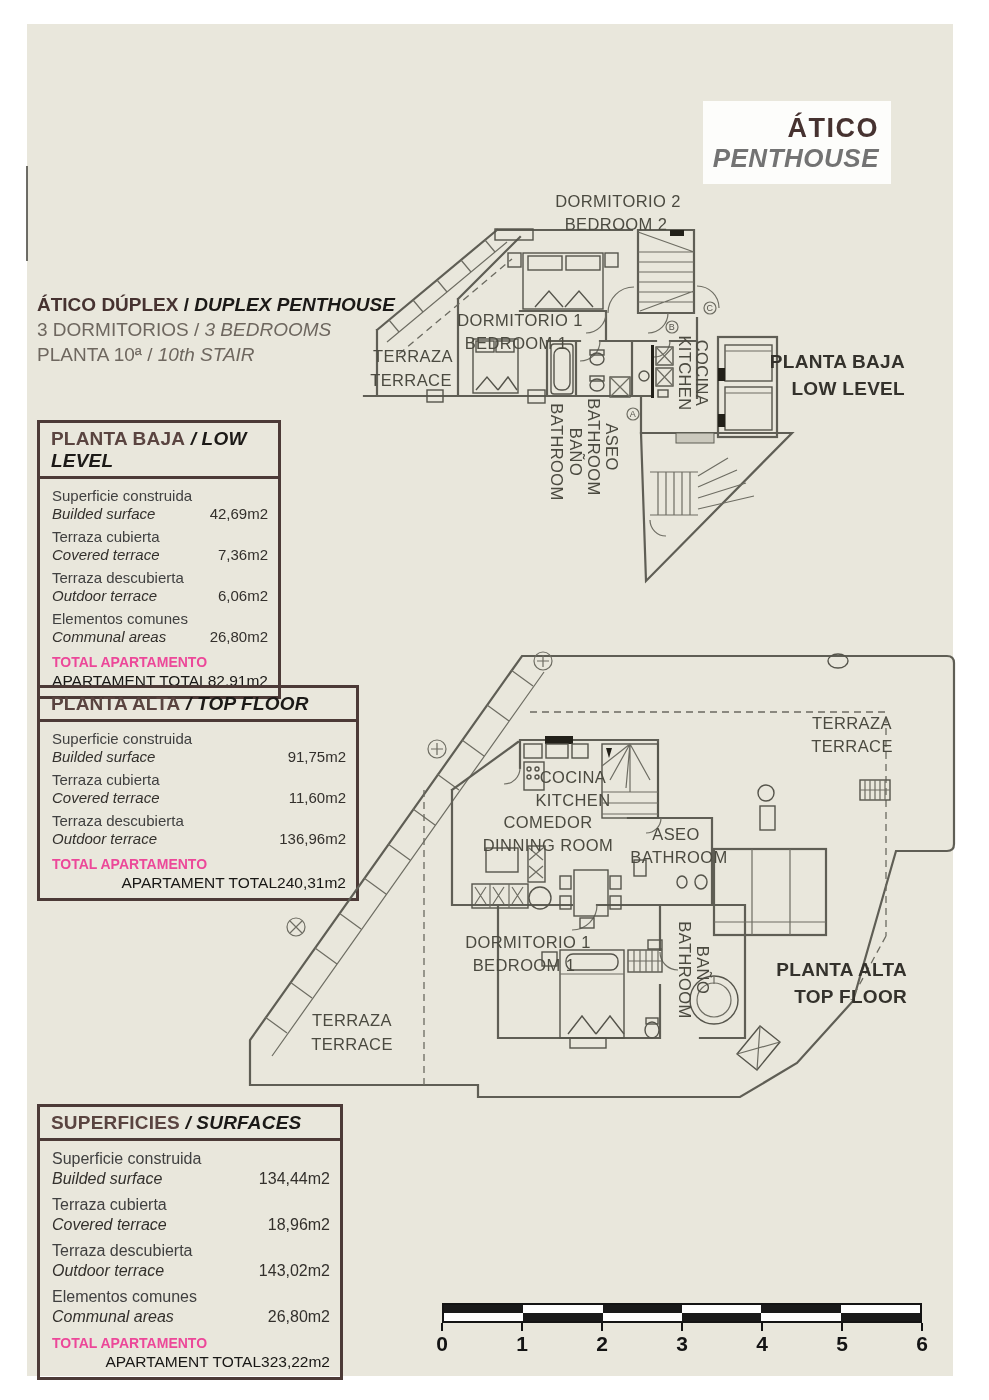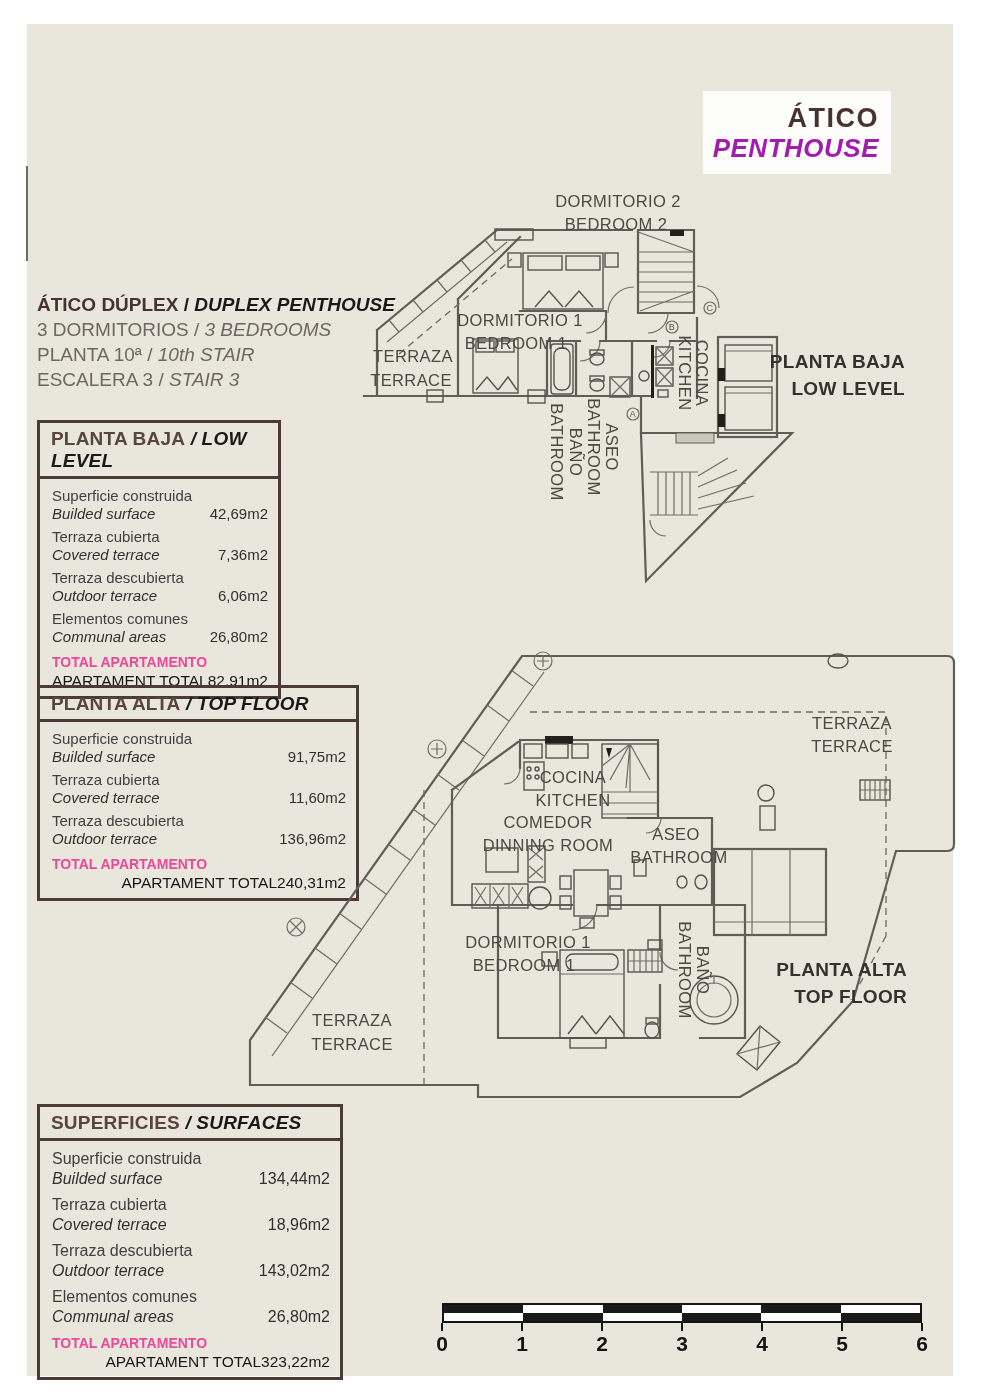--- a/index.html
+++ b/index.html
@@ -2,25 +2,25 @@
 <html><head>
 <meta charset="utf-8">
 <style>
   html,body{margin:0;padding:0;background:#ffffff;}
   #root{position:relative;width:989px;height:1400px;background:#ffffff;overflow:hidden;
         font-family:"Liberation Sans",sans-serif;}
   .page{position:absolute;left:27px;top:24px;width:926px;height:1352px;background:#e9e7dc;}
   .edge-line{position:absolute;left:26px;top:166px;width:2px;height:95px;background:#55544e;opacity:.85;}
 
   
-  .title-box{position:absolute;left:703px;top:91px;width:188px;height:83px;background:#fdfdfb;
+  .title-box{position:absolute;left:703px;top:101px;width:188px;height:83px;background:#fdfdfb;
              display:flex;flex-direction:column;justify-content:center;align-items:flex-end;
              padding-right:12px;box-sizing:border-box;}
   .title-es{font-size:27px;font-weight:bold;color:#463230;letter-spacing:1.5px;line-height:30px;}
-  .title-en{font-size:26px;font-weight:bold;font-style:italic;color:#a21caf;letter-spacing:.5px;line-height:30px;}
+  .title-en{font-size:26px;font-weight:bold;font-style:italic;color:#737373;letter-spacing:.5px;line-height:30px;}
 
   
   .info{position:absolute;left:37px;top:292px;font-size:19px;line-height:25px;}
   .info .l1 .es{font-weight:bold;color:#463230;}
   .info .l1 .sep{font-weight:bold;color:#1b1917;}
   .info .l1 .en{font-weight:bold;font-style:italic;color:#1b1917;}
   .info .lx .es,.info .lx .sep{color:#6e675f;}
   .info .lx .en{font-style:italic;color:#6e675f;}
   .sep{white-space:pre;}
 
@@ -85,21 +85,20 @@
 
   <div class="title-box">
     <div class="title-es">ÁTICO</div>
     <div class="title-en">PENTHOUSE</div>
   </div>
 
   <div class="info">
     <div class="l1"><span class="es">ÁTICO DÚPLEX</span><span class="sep"> / </span><span class="en">DUPLEX PENTHOUSE</span></div>
     <div class="lx"><span class="es">3 DORMITORIOS</span><span class="sep"> / </span><span class="en">3 BEDROOMS</span></div>
     <div class="lx"><span class="es">PLANTA 10ª</span><span class="sep"> / </span><span class="en">10th STAIR</span></div>
-    <div class="lx"><span class="es">ESCALERA 3</span><span class="sep"> / </span><span class="en">STAIR 3</span></div>
   </div>
 
   <div class="spec-table t1">
     <div class="hd"><span class="es">PLANTA BAJA</span><span class="sep"> / </span><span class="en">LOW LEVEL</span></div>
     <div class="tb">
       <div class="trow">
           <div class="es">Superficie construida</div>
           <div class="ln2">
             <span class="en">Builded surface</span>
             <span class="val">42,69m2</span>

